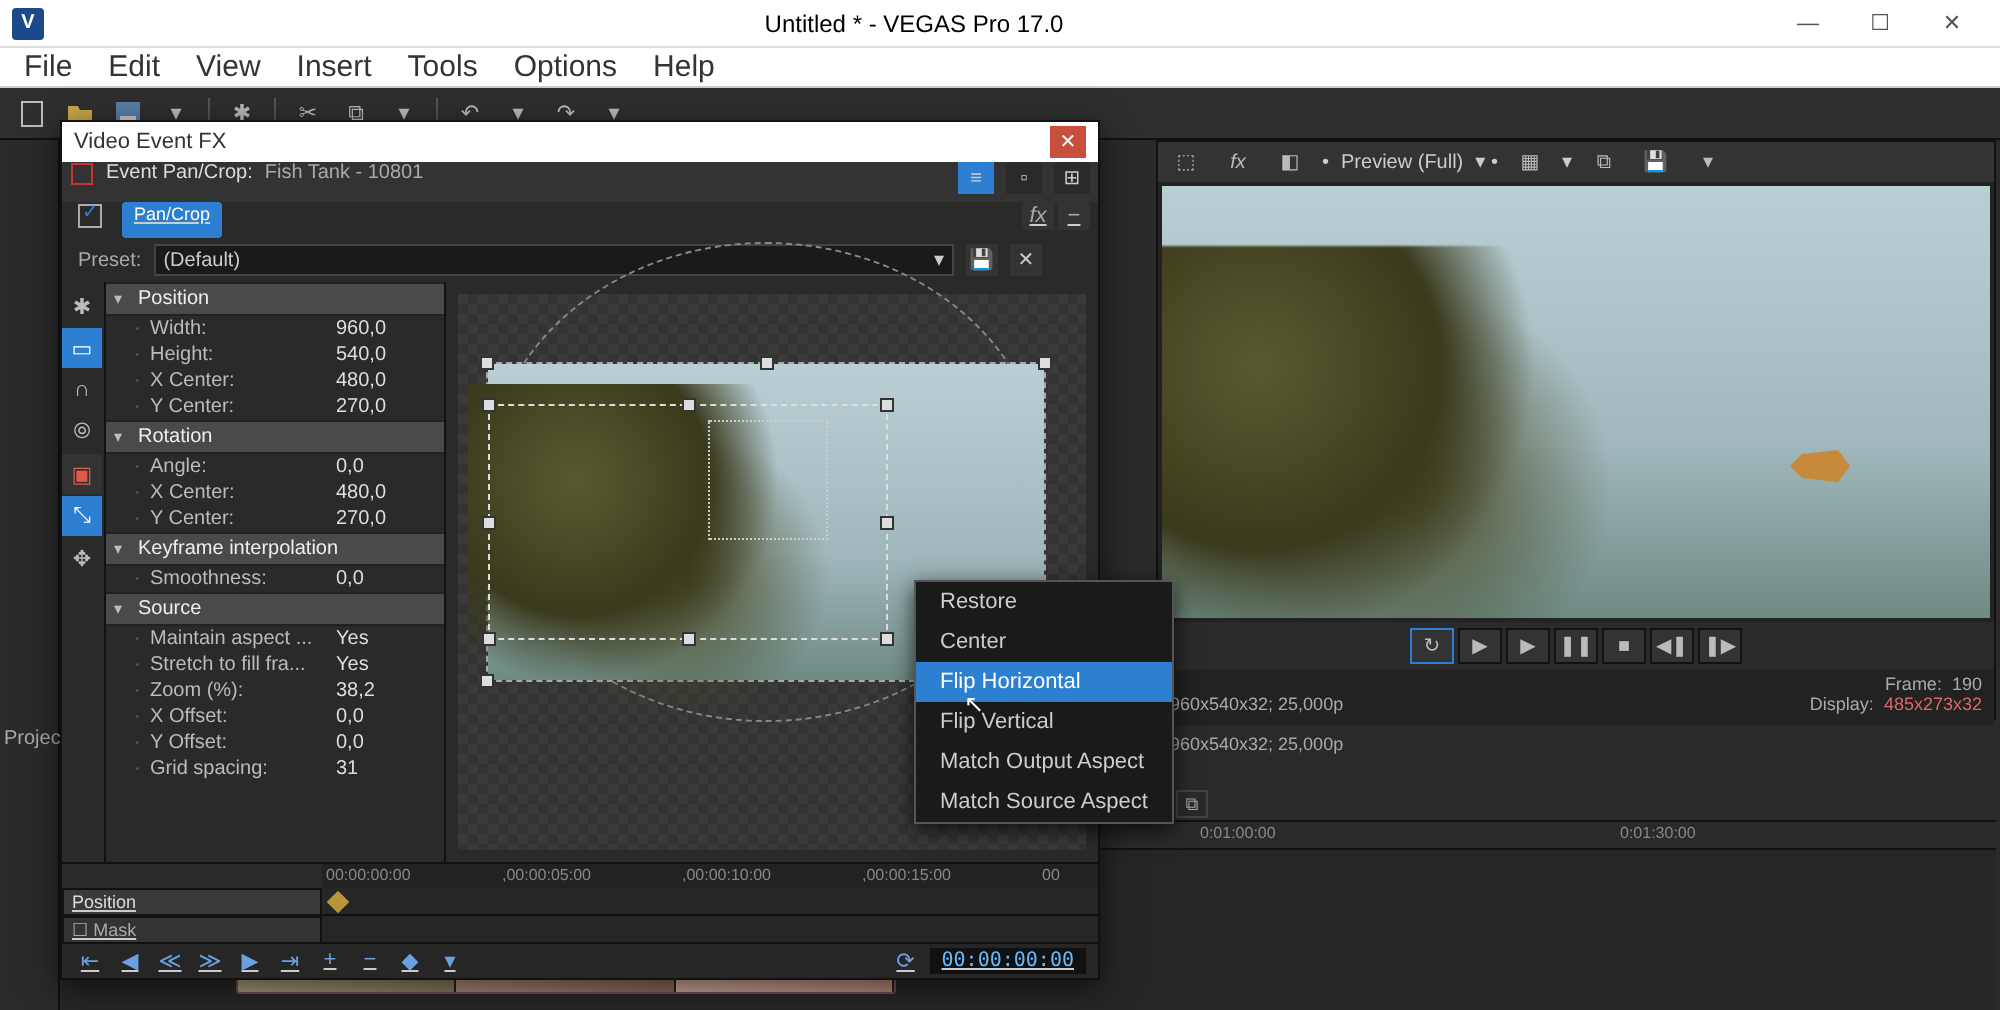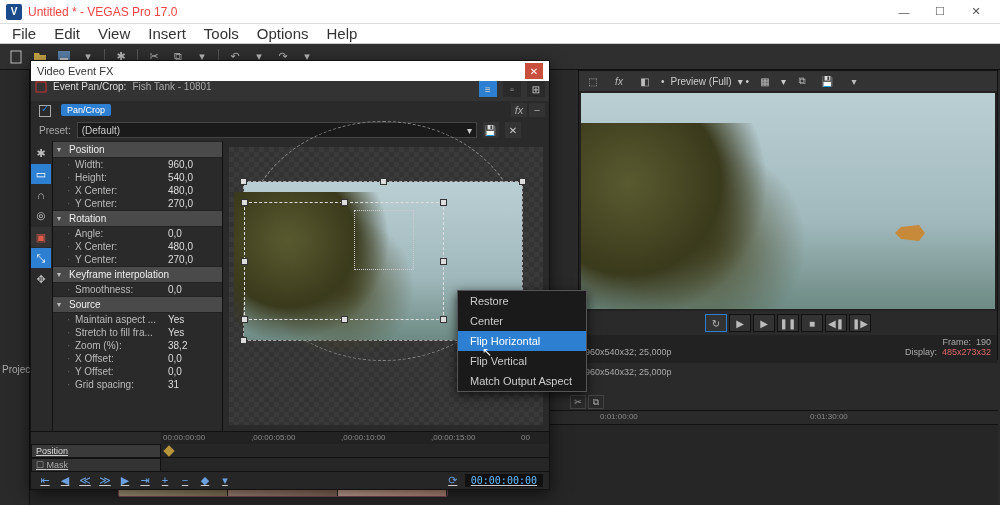--- a/index.html
+++ b/index.html
@@ -1,21 +1,21 @@
 <!DOCTYPE html>
 <html><head>
 <meta charset="utf-8">
 <style>
   * { box-sizing: border-box; margin: 0; padding: 0; font-family: "Segoe UI", Tahoma, sans-serif; }
   body { width: 1000px; height: 505px; background: #2a2a2a; color: #ccc; font-size: 11px; overflow: hidden; position: relative; }
   
   
   .titlebar { height: 24px; background: #fff; color: #333; display: flex; align-items: center; padding: 0 6px; border-bottom:1px solid #ddd;}
   .titlebar .logo { width:16px; height:16px; background:#1a4a8a; color:#fff; font-weight:bold; font-size:10px; display:flex; align-items:center; justify-content:center; margin-right:6px; border-radius:2px;}
-  .titlebar .title { flex:1; font-size:12px; color:#ef4444;}
+  .titlebar .title { flex:1; font-size:12px; color:#000000;text-align:center;}
   .titlebar .winbtn { width:36px; height:24px; display:flex; align-items:center; justify-content:center; color:#555;}
   
   
   .menubar { height:20px; background:#fff; color:#333; display:flex; align-items:center; padding:0 4px; gap:2px; border-bottom:1px solid #ccc;}
   .menubar .mitem { padding:2px 8px; font-size:15px;}
   
   
   .maintoolbar { height:26px; background:#2f2f2f; border-bottom:1px solid #111; display:flex; align-items:center; padding:0 6px; gap:4px;}
   .tbtn { width:20px; height:20px; display:flex; align-items:center; justify-content:center; color:#bbb; border-radius:2px;}
   .sep{ width:1px; height:16px; background:#555; margin:0 2px;}
@@ -66,21 +66,21 @@
   .fx-dialog { position:absolute; left:30px; top:60px; width:520px; height:430px; background:#2e2e2e; border:1px solid #111; box-shadow:0 4px 16px rgba(0,0,0,0.6); display:flex; flex-direction:column; z-index:50;}
   .fx-titlebar{ height:20px; background:#fff; color:#333; display:flex; align-items:center; padding:0 6px; font-size:11px;}
   .fx-titlebar .spacer{flex:1;}
   .fx-close{ width:18px; height:16px; background:#c94f3d; color:#fff; display:flex; align-items:center; justify-content:center; font-size:10px;}
   .fx-chainbar{ height:20px; background:#333; display:flex; align-items:flex-start; padding:0 4px; gap:6px; font-size:10px;}
   .fx-chainbar .chainlabel{ color:#ddd;}
   .fx-chainbar .clipname{ color:#aaa;}
   .fx-chainbar .spacer{flex:1;}
   .fx-chainbar .ib{ width:18px; height:16px; background:#2a2a2a; display:flex; align-items:center; justify-content:center;}
   .fx-chainbar .ib.active{ background:#2d7fd1;}
-  .fx-tagrow{ height:18px; background:#2a2a2a; display:flex; align-items:center; padding-left:30px;}
+  .fx-tagrow{ height:18px; background:#2a2a2a; display:flex; padding-left:30px;text-decoration:underline;}
   .fx-tag{ background:#2d7fd1; color:#fff; font-size:9px; padding:1px 6px; border-radius:2px; position:relative;}
   .fx-tag::before{content:""; position:absolute; left:-22px; top:1px; width:10px; height:10px; border:1px solid #aaa; background:#2a2a2a;}
   .fx-tag::after{content:"✓"; position:absolute; left:-20px; top:-1px; color:#2d7fd1; font-size:10px;}
   .fx-tagrow .tright{ margin-left:auto; display:flex; gap:2px; padding-right:4px;}
   .fx-tagrow .tb{ width:16px; height:14px; background:#333; color:#aaa; display:flex; align-items:center; justify-content:center; font-size:11px;}
   .fx-preset{ height:22px; background:#2a2a2a; display:flex; align-items:center; padding:0 28px 0 8px; gap:6px; font-size:10px;}
   .fx-preset .plabel{color:#aaa;}
   .fx-preset .psel{ flex:1; height:16px; background:#1a1a1a; border:1px solid #444; color:#ccc; padding:0 4px; display:flex; align-items:center; justify-content:space-between;}
   .fx-preset .pico{ width:16px; height:16px; background:#333; display:flex; align-items:center; justify-content:center;}
   
@@ -451,13 +451,14 @@
   </div>
 </div>
 
 <div class="ctxmenu" id="ctxmenu">
   <div class="cursor">↖</div>
 <div class="ci">Restore</div>
     <div class="ci">Center</div>
     <div class="ci sel">Flip Horizontal</div>
     <div class="ci">Flip Vertical</div>
     <div class="ci">Match Output Aspect</div>
+    <div class="ci">Match Source Aspect</div>
   </div>
 
 </body></html>

